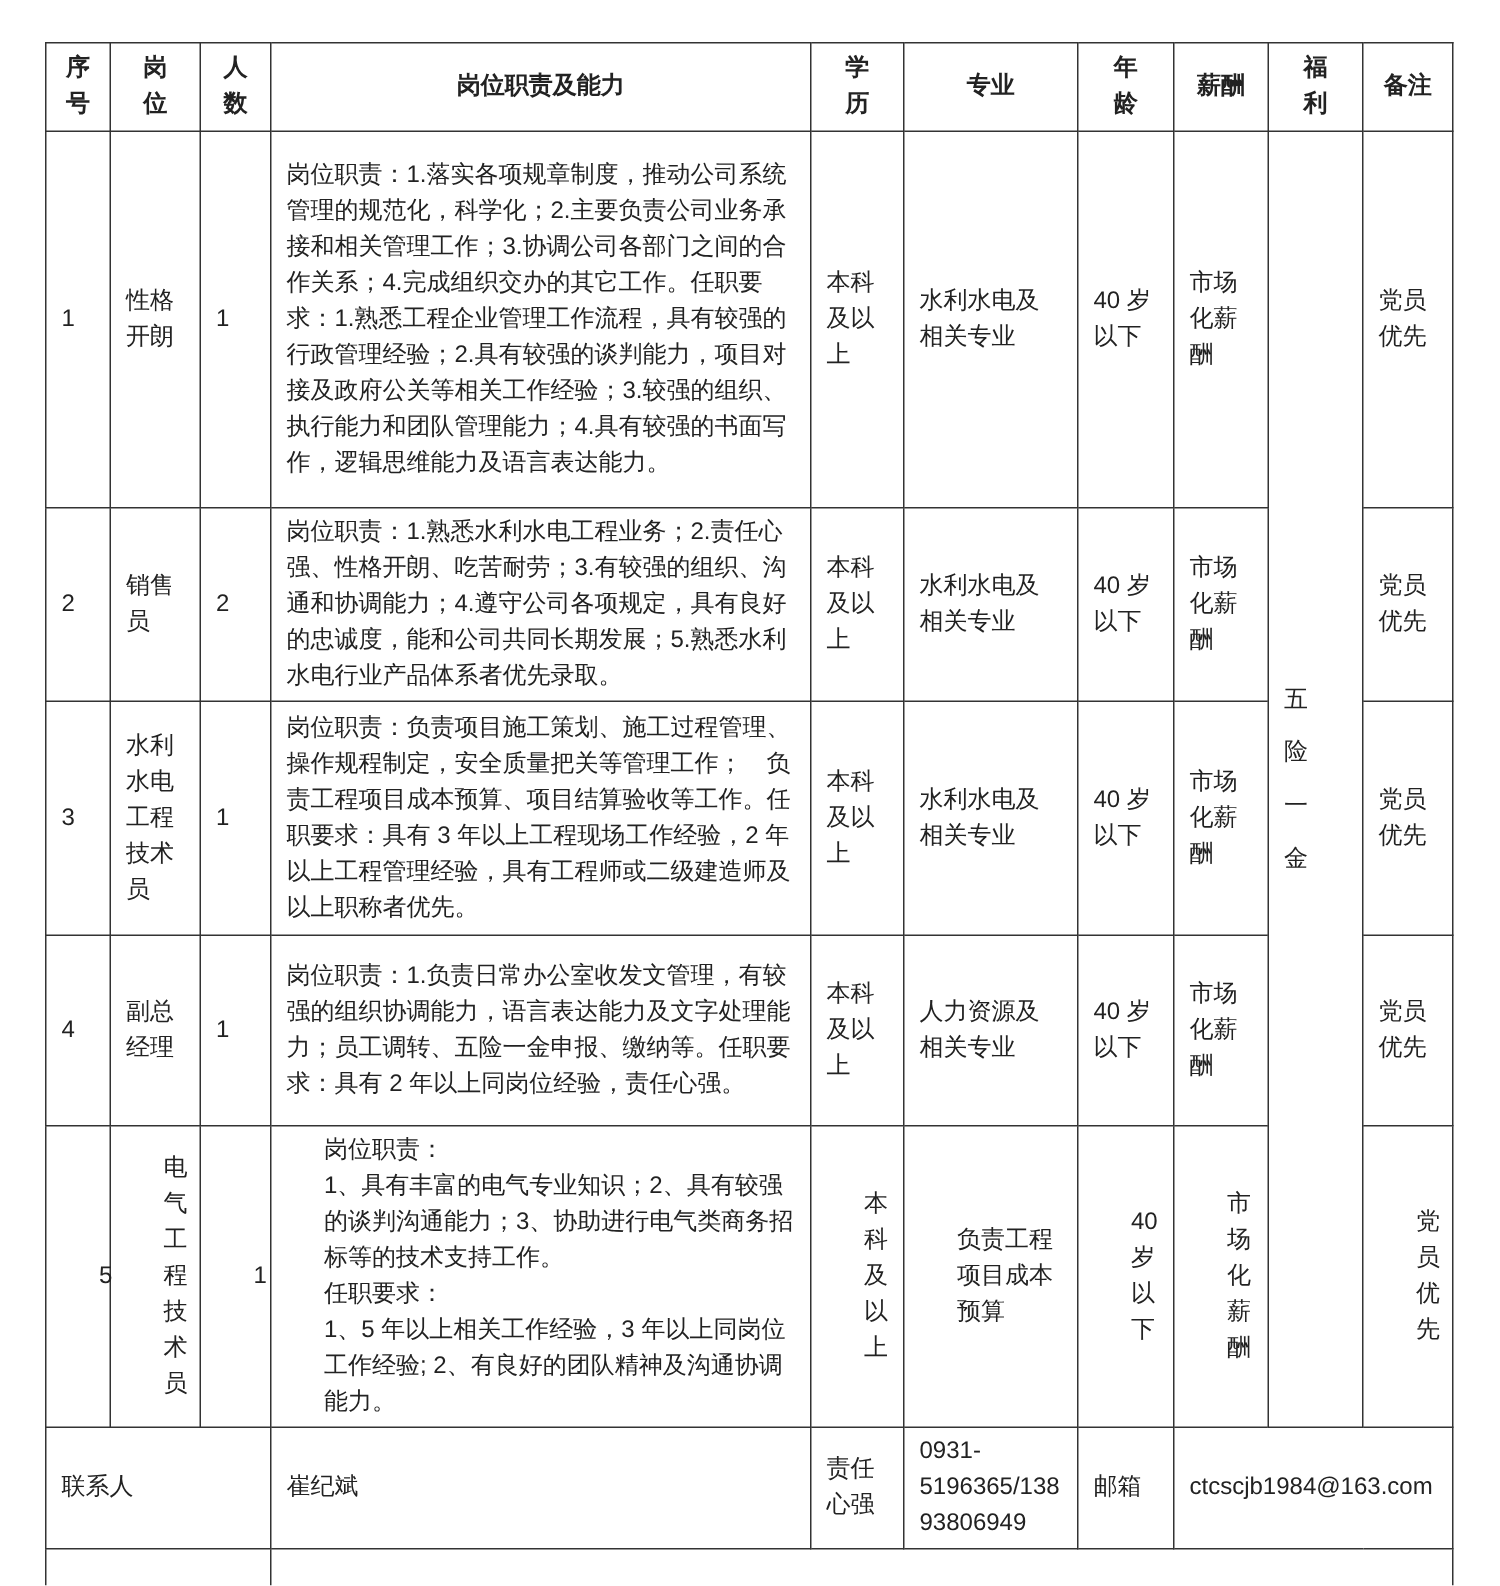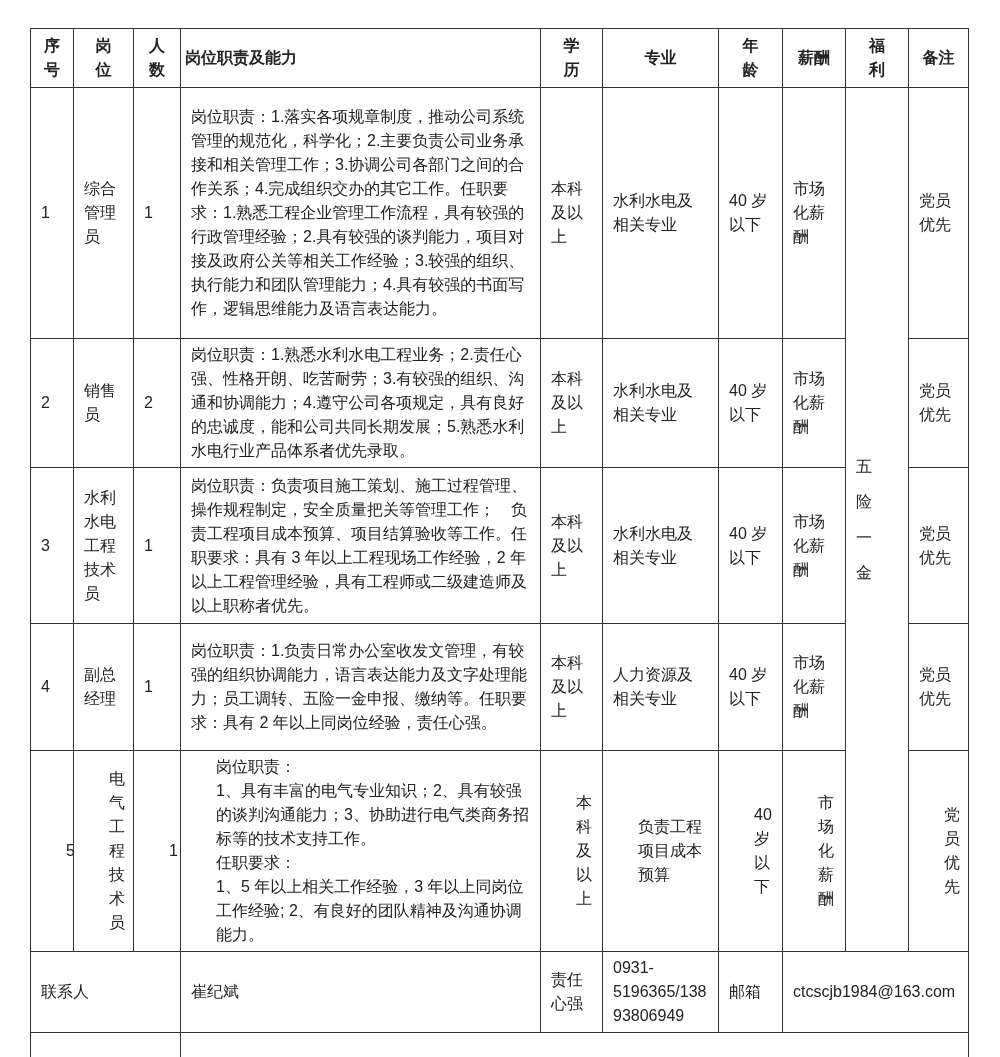--- a/index.html
+++ b/index.html
@@ -38,21 +38,21 @@
     overflow-wrap: break-word;
     text-align: left;
   }
   table.recruit th {
     font-weight: bold;
     text-align: center;
     white-space: pre-line;
     padding: 4px 4px;
   }
   table.recruit th.th-duties {
-    text-align: left;
+    text-align: center;
     white-space: normal;
   }
   tr.hdr th { height: 50px; }
   td.center { text-align: center; padding: 4px 2px; }
   td.duties {
     white-space: pre-line;
     padding: 5px 8px;
     vertical-align: middle;
   }
   td.major { padding: 4px 12px; font-family: Liberation Serif, serif; }
@@ -107,21 +107,21 @@
 龄</th>
         <th>薪酬</th>
         <th>福
 利</th>
         <th>备注</th>
       </tr>
     </thead>
     <tbody>
       <tr class="r1">
         <td class="center">1</td>
-        <td>综合管理员</td>
+        <td>性格开朗</td>
         <td class="center">1</td>
         <td class="duties">岗位职责：1.落实各项规章制度，推动公司系统管理的规范化，科学化；2.主要负责公司业务承接和相关管理工作；3.协调公司各部门之间的合作关系；4.完成组织交办的其它工作。任职要求：1.熟悉工程企业管理工作流程，具有较强的行政管理经验；2.具有较强的谈判能力，项目对接及政府公关等相关工作经验；3.较强的组织、执行能力和团队管理能力；4.具有较强的书面写作，逻辑思维能力及语言表达能力。</td>
         <td>本科及以上</td>
         <td class="major">水利水电及相关专业</td>
         <td class="age">40 岁以下</td>
         <td>市场化薪酬</td>
         <td class="welfare-cell" rowspan="5">
           <span class="vtext">五险一金</span>
         </td>
         <td>党员优先</td>

